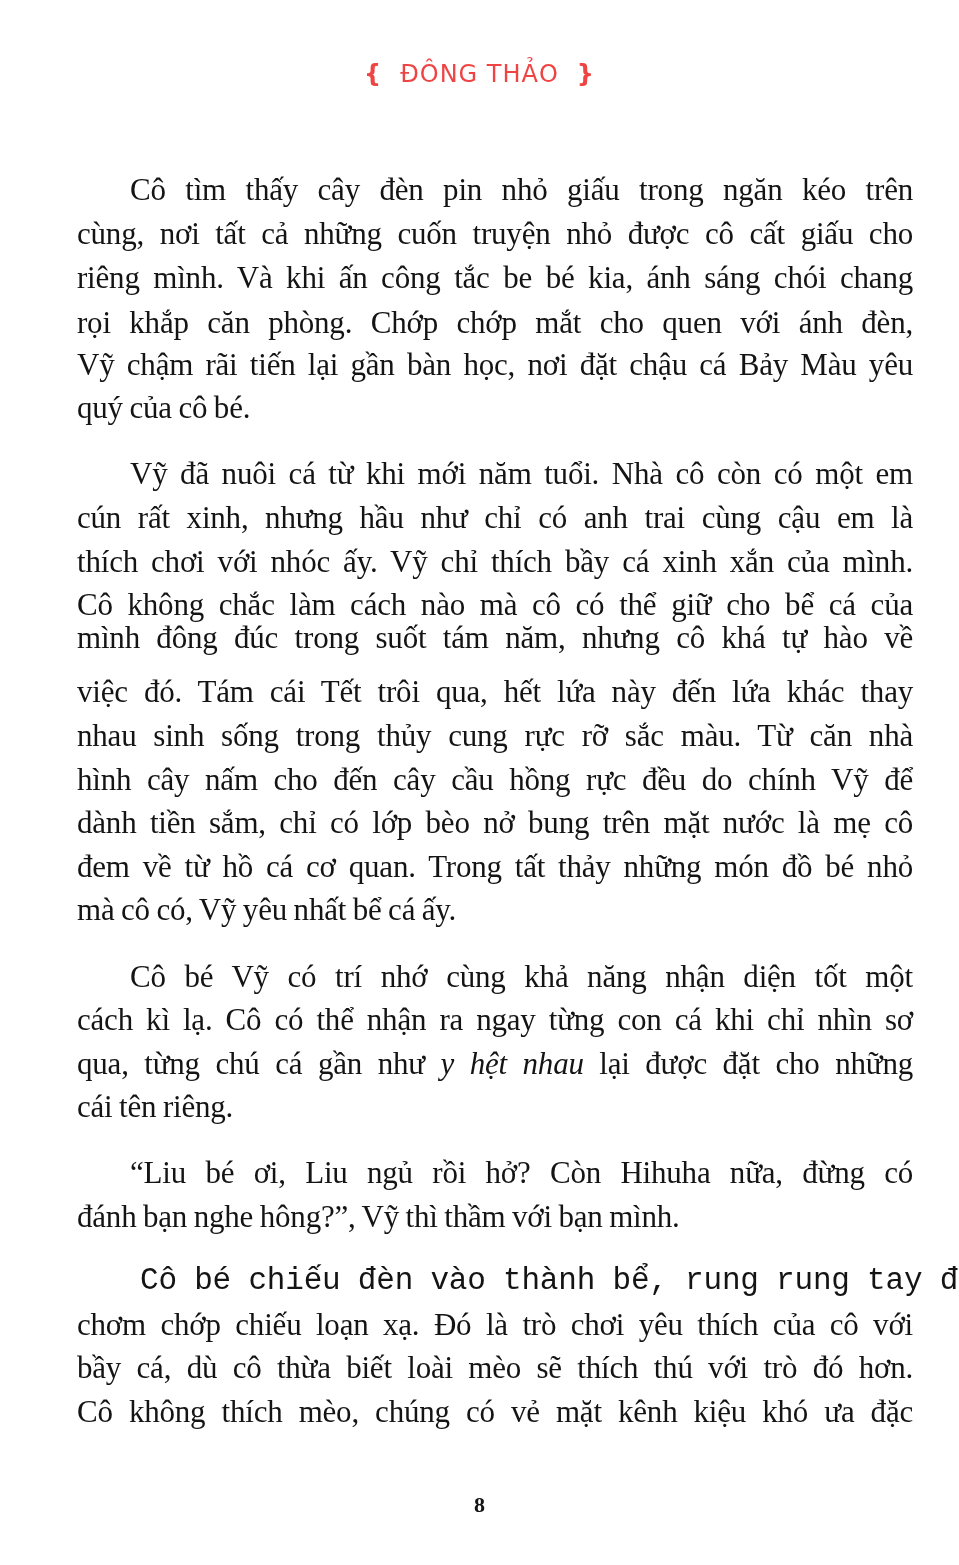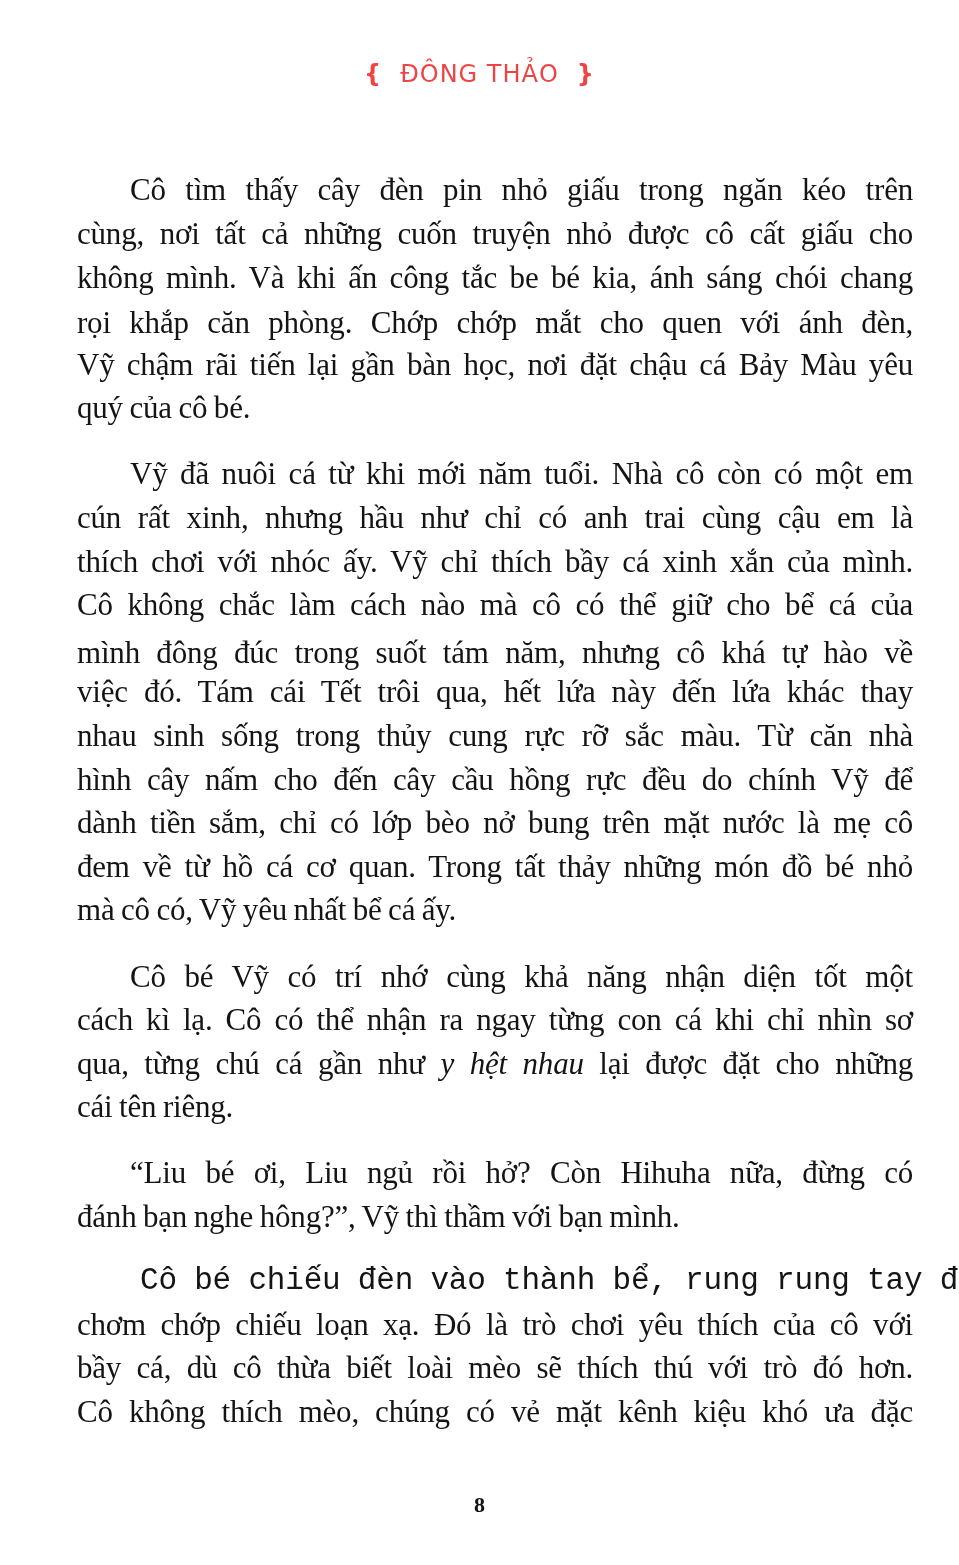--- a/index.html
+++ b/index.html
@@ -72,32 +72,32 @@
 
 <div class="running-header">
   <span class="brace">{</span><span>ĐÔNG THẢO</span><span class="brace">}</span>
 </div>
 
 <div class="page-body">
 
   <div>
     <div class="line indent" style="top:168px">Cô tìm thấy cây đèn pin nhỏ giấu trong ngăn kéo trên</div>
     <div class="line" style="top:212px">cùng, nơi tất cả những cuốn truyện nhỏ được cô cất giấu cho</div>
-    <div class="line" style="top:256px">không mình. Và khi ấn công tắc be bé kia, ánh sáng chói chang</div>
+    <div class="line" style="top:256px">riêng mình. Và khi ấn công tắc be bé kia, ánh sáng chói chang</div>
     <div class="line" style="top:301px">rọi khắp căn phòng. Chớp chớp mắt cho quen với ánh đèn,</div>
     <div class="line" style="top:343px">Vỹ chậm rãi tiến lại gần bàn học, nơi đặt chậu cá Bảy Màu yêu</div>
     <div class="line last" style="top:386px">quý của cô bé.</div>
   </div>
 
   <div>
     <div class="line indent" style="top:452px">Vỹ đã nuôi cá từ khi mới năm tuổi. Nhà cô còn có một em</div>
     <div class="line" style="top:496px">cún rất xinh, nhưng hầu như chỉ có anh trai cùng cậu em là</div>
     <div class="line" style="top:540px">thích chơi với nhóc ấy. Vỹ chỉ thích bầy cá xinh xắn của mình.</div>
     <div class="line" style="top:583px">Cô không chắc làm cách nào mà cô có thể giữ cho bể cá của</div>
-    <div class="line" style="top:631px">mình đông đúc trong suốt tám năm, nhưng cô khá tự hào về</div>
+    <div class="line" style="top:616px">mình đông đúc trong suốt tám năm, nhưng cô khá tự hào về</div>
     <div class="line" style="top:670px">việc đó. Tám cái Tết trôi qua, hết lứa này đến lứa khác thay</div>
     <div class="line" style="top:714px">nhau sinh sống trong thủy cung rực rỡ sắc màu. Từ căn nhà</div>
     <div class="line" style="top:758px">hình cây nấm cho đến cây cầu hồng rực đều do chính Vỹ để</div>
     <div class="line" style="top:801px">dành tiền sắm, chỉ có lớp bèo nở bung trên mặt nước là mẹ cô</div>
     <div class="line" style="top:845px">đem về từ hồ cá cơ quan. Trong tất thảy những món đồ bé nhỏ</div>
     <div class="line last" style="top:888px">mà cô có, Vỹ yêu nhất bể cá ấy.</div>
   </div>
 
   <div>
     <div class="line indent" style="top:955px">Cô bé Vỹ có trí nhớ cùng khả năng nhận diện tốt một</div>

